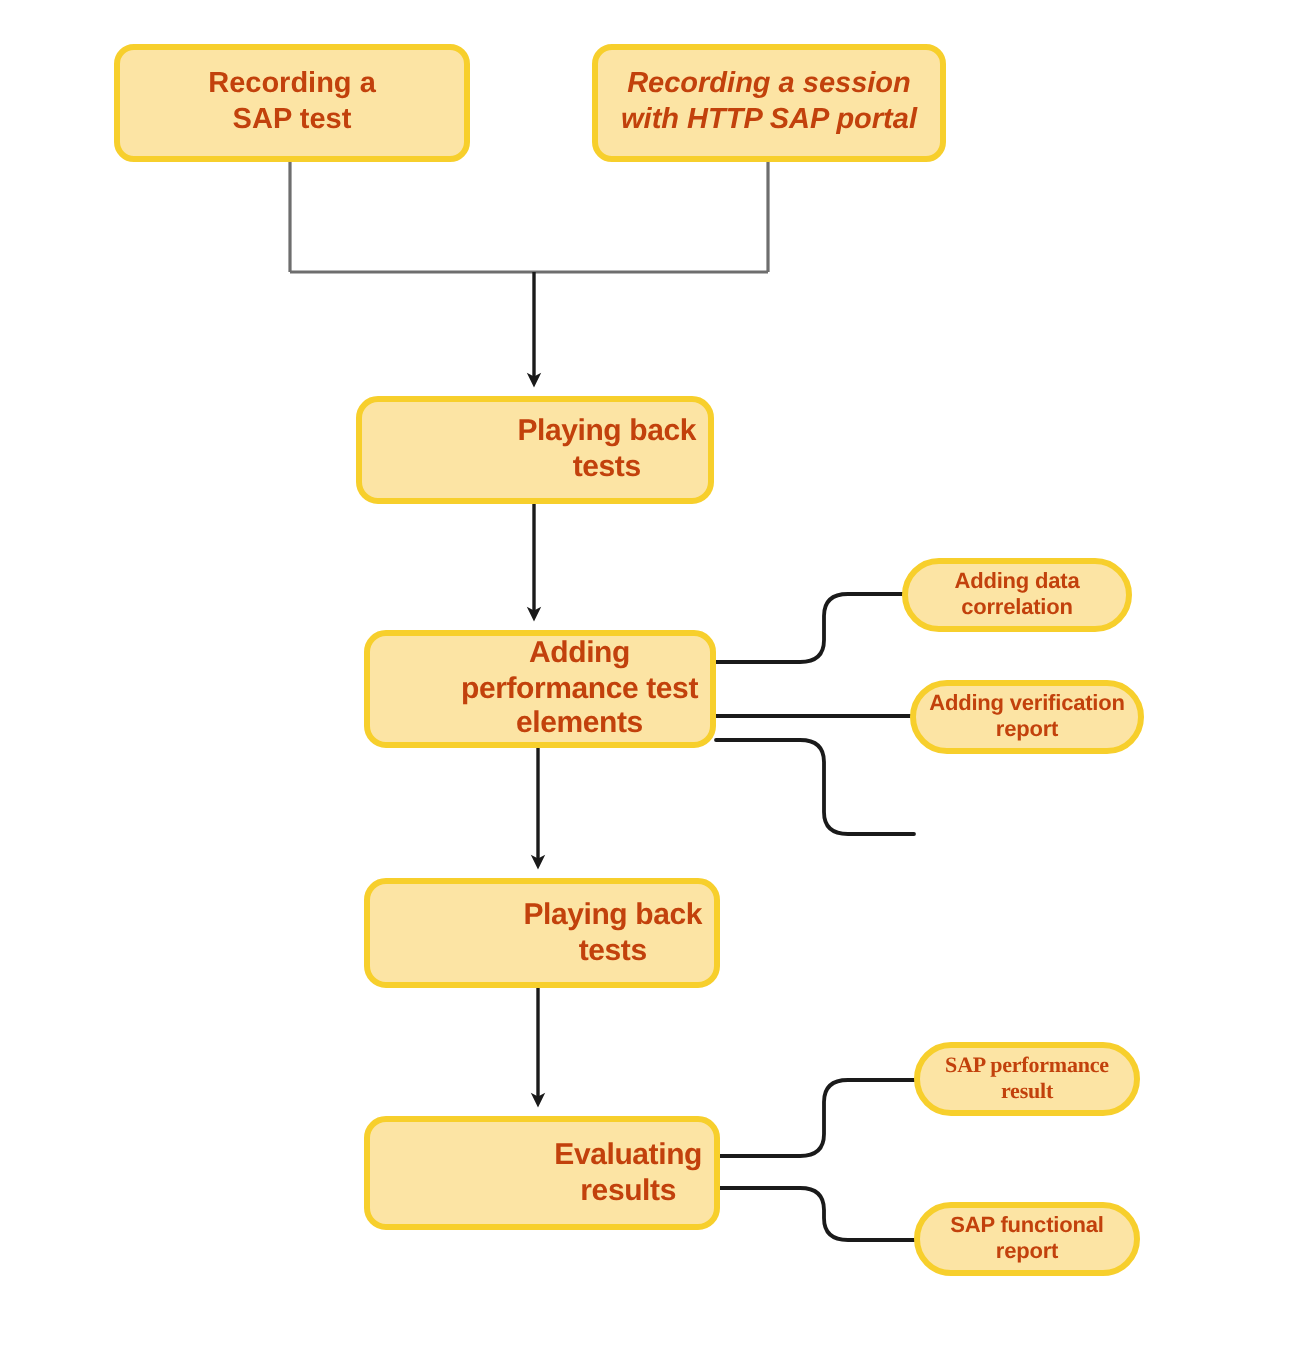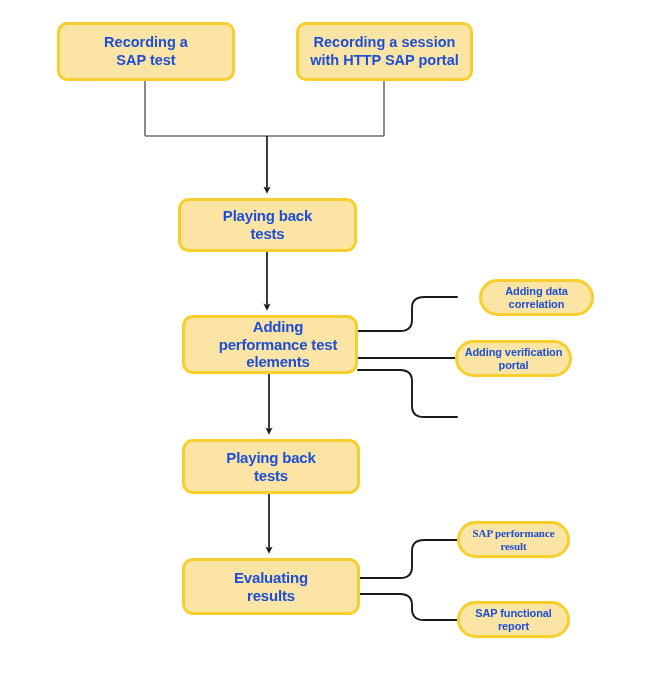--- a/index.html
+++ b/index.html
@@ -27,30 +27,31 @@
     height: 681px;
     pointer-events: none;
   }
   .node {
     position: absolute;
     box-sizing: border-box;
     display: flex;
     align-items: center;
     justify-content: center;
     text-align: center;
-    color: #1d4ed8;
+    color: #c2410c;
     background: #fce4a4;
     border: 3px solid #f7cf2c;
     line-height: 1.18;
   }
   .node.main {
     border-radius: 11px;
     font-size: 15px;
     font-weight: bold;
     letter-spacing: -0.2px;
+    justify-content: flex-end;
   }
   .node.top {
     border-radius: 10px;
     font-size: 14.5px;
     font-weight: bold;
   }
   .node.pill {
     border-radius: 999px;
     font-size: 11px;
     font-weight: bold;
@@ -114,21 +115,21 @@
     <g>
       <path d="M360,594 L400,594 Q412,594 412,605 L412,609 Q412,620 424,620 L457,620" stroke="#1a1a1a" stroke-width="1.9" fill="none" stroke-linecap="round"></path>
     </g>
   </svg>
 
   <div class="node top" style="left:57px; top:22px; width:178px; height:59px;">
     <span class="txt">Recording a
 SAP test</span>
   </div>
 
-  <div class="node top" style="left:296px; top:22px; width:177px; height:59px;">
+  <div class="node top" style="left:296px; top:22px; width:177px; height:59px;font-style:italic;">
     <span class="txt">Recording a session
 with HTTP SAP portal</span>
   </div>
 
   <div class="node main" style="left:178px; top:198px; width:179px; height:54px;">
     <span class="txt">Playing back
 tests</span>
   </div>
 
   <div class="node main" style="left:182px; top:315px; width:176px; height:59px;padding-left:16px;">
@@ -140,28 +141,28 @@
   <div class="node main" style="left:182px; top:439px; width:178px; height:55px;">
     <span class="txt">Playing back
 tests</span>
   </div>
 
   <div class="node main" style="left:182px; top:558px; width:178px; height:57px;">
     <span class="txt">Evaluating
 results</span>
   </div>
 
-  <div class="node pill" style="left:479px; top:279px; width:115px; height:37px;">
+  <div class="node pill" style="left:451px; top:279px; width:115px; height:37px;">
     <span class="txt">Adding data
 correlation</span>
   </div>
 
   <div class="node pill" style="left:455px; top:340px; width:117px; height:37px;">
     <span class="txt">Adding verification
-portal</span>
+report</span>
   </div>
 
 
   <div class="node pill" style="left:457px; top:521px; width:113px; height:37px;font-family:Liberation Serif, serif;">
     <span class="txt">SAP performance
 result</span>
   </div>
 
   <div class="node pill" style="left:457px; top:601px; width:113px; height:37px;">
     <span class="txt">SAP functional

